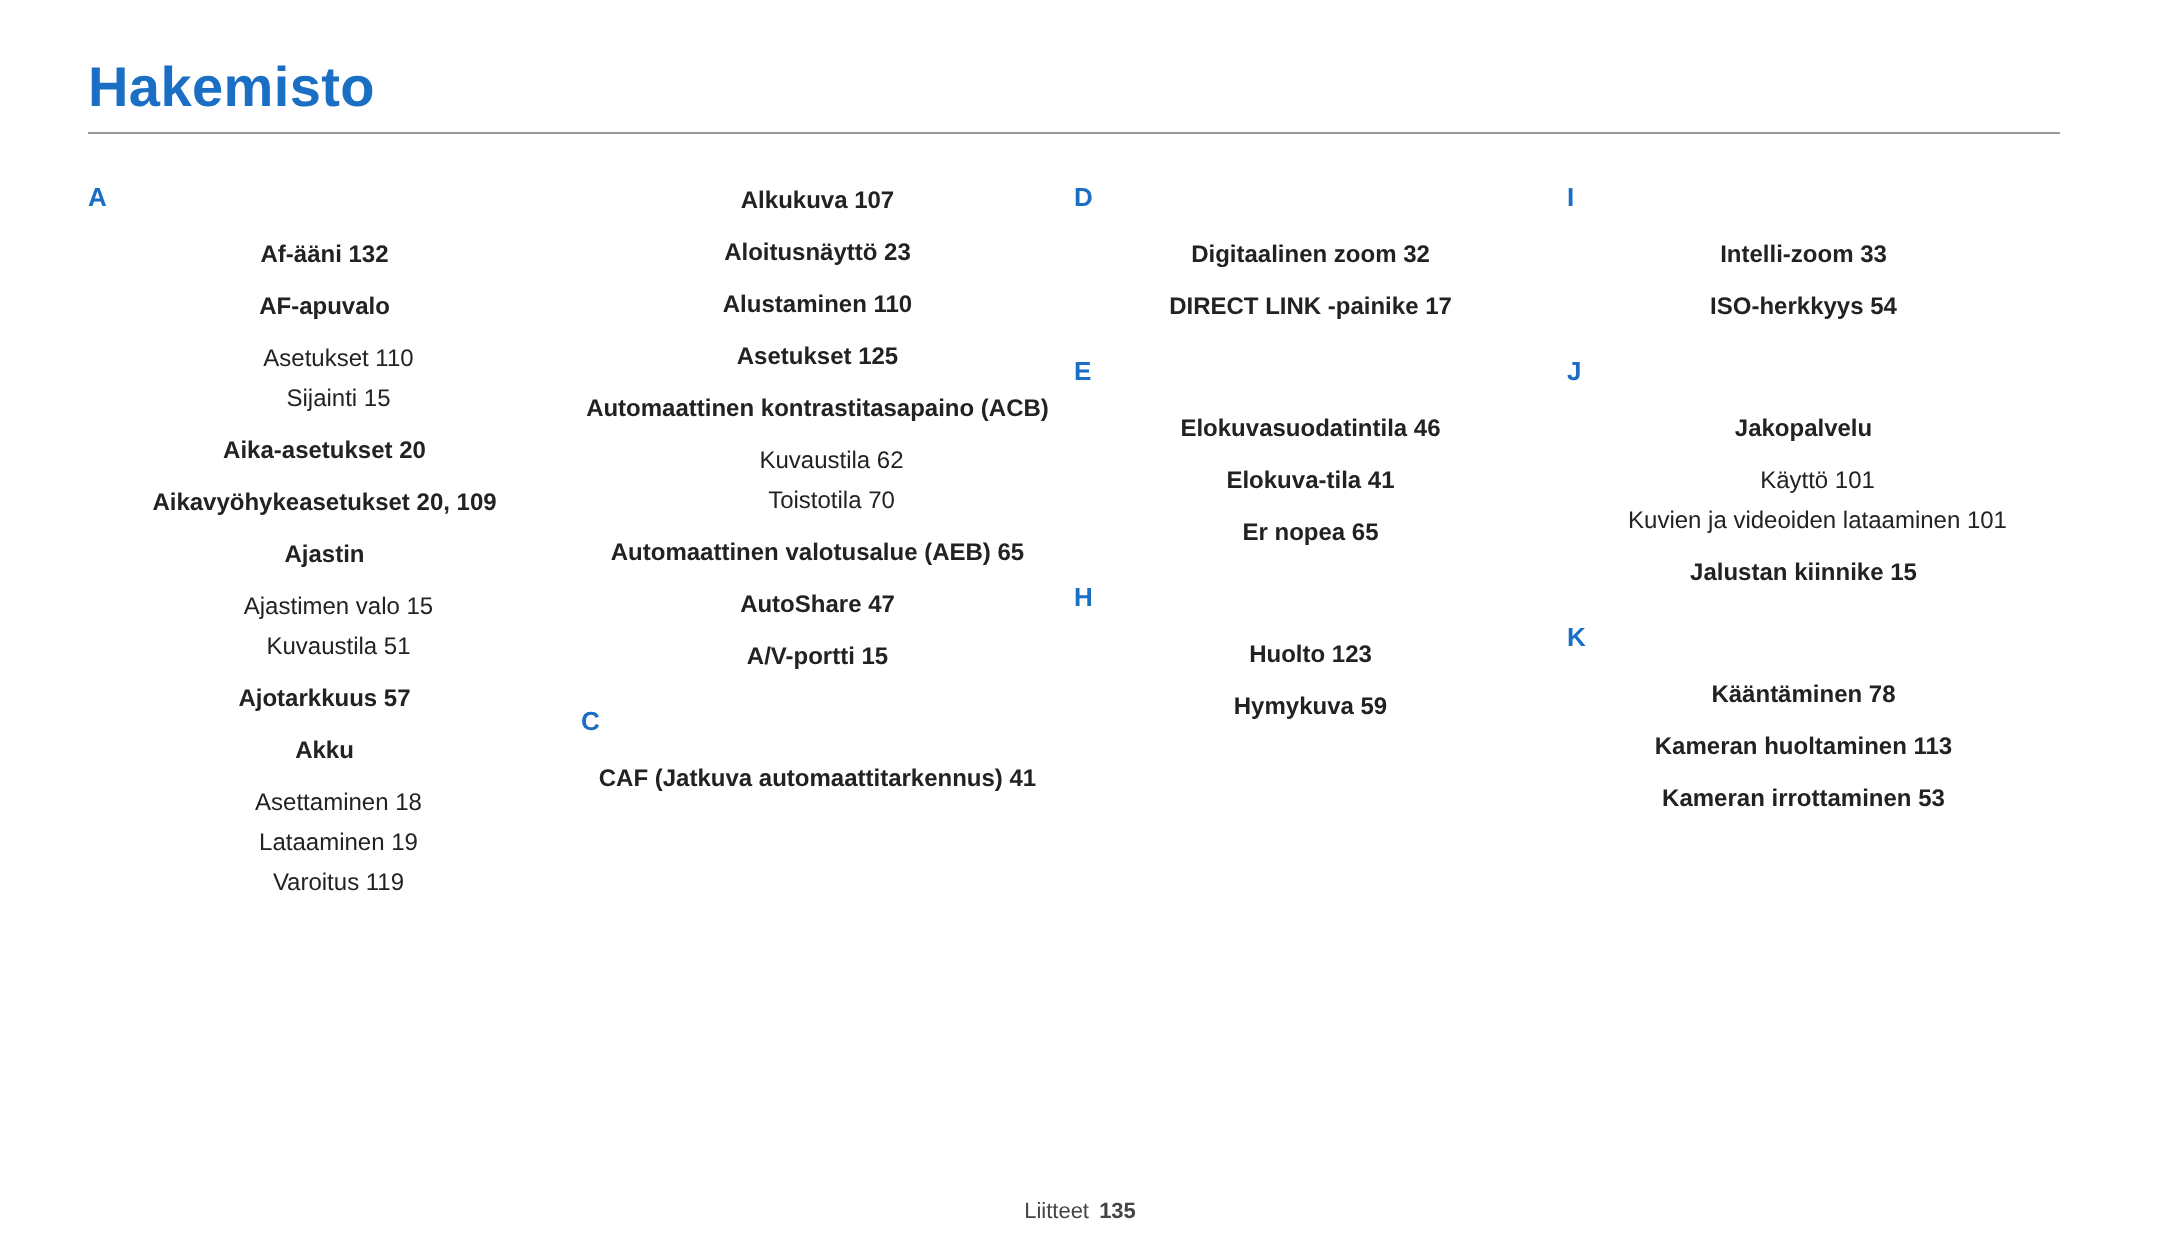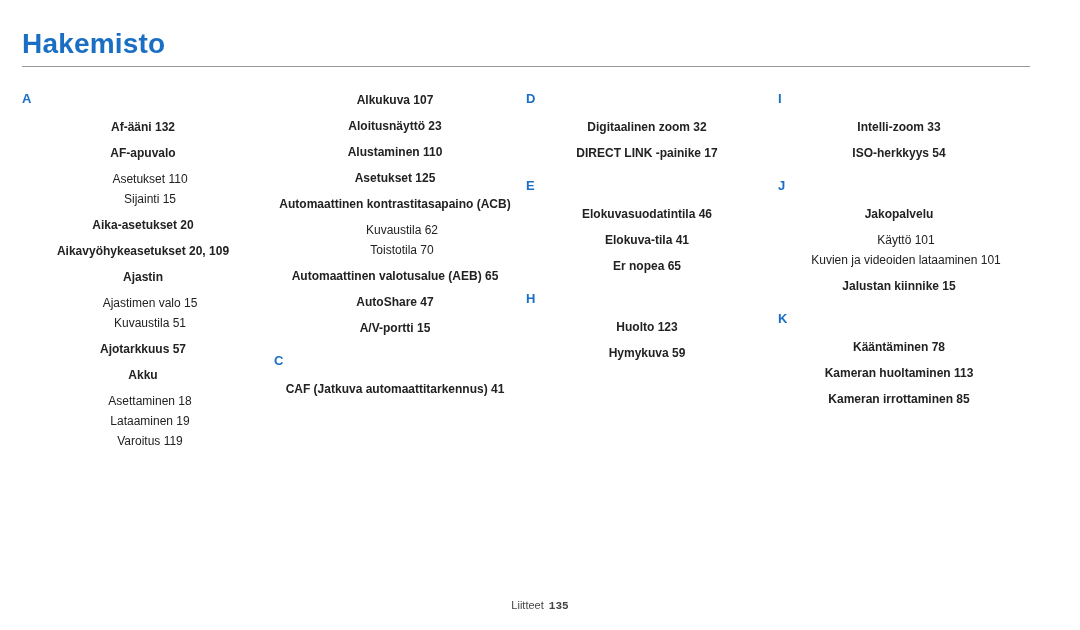--- a/index.html
+++ b/index.html
@@ -9,21 +9,21 @@
     height: 630px;
     background: #fff;
     font-family: "Segoe UI", "Helvetica Neue", Arial, sans-serif;
     color: #222;
   }
   .page {
     position: relative;
     width: 1080px;
     height: 630px;
     box-sizing: border-box;
-    padding: 28px 50px 0 22px;
+    padding: 28px 50px 0 44px;
   }
   .title {
     font-size: 28px;
     font-weight: 700;
     color: #1a6fc4;
     margin: 0 0 6px 0;
     letter-spacing: 0.2px;
   }
   .rule {
     border: 0;
@@ -75,21 +75,20 @@
     bottom: 18px;
     left: 0;
     right: 0;
     text-align: center;
     font-size: 11px;
     color: #444;
   }
   .footer .pg {
     font-weight: 700;
     margin-left: 2px;
-    font-family: Liberation Mono, monospace;
   }
 </style>
 </head>
 <body>
 
 <div class="page">
   <h1 class="title">Hakemisto</h1>
   <hr class="rule">
 
   <div class="cols">
@@ -200,21 +199,21 @@
           <div class="entry">Jalustan kiinnike  15</div>
         </div>
         <div class="sec-letter mt">K</div>
         <div class="group">
           <div class="entry">Kääntäminen  78</div>
         </div>
         <div class="group">
           <div class="entry">Kameran huoltaminen  113</div>
         </div>
         <div class="group">
-          <div class="entry">Kameran irrottaminen  85</div>
+          <div class="entry">Kameran irrottaminen  53</div>
         </div>
       </div>
   </div>
 
   <div class="footer">
     <span>Liitteet</span>
     <span class="pg">135</span>
   </div>
 </div>
 

